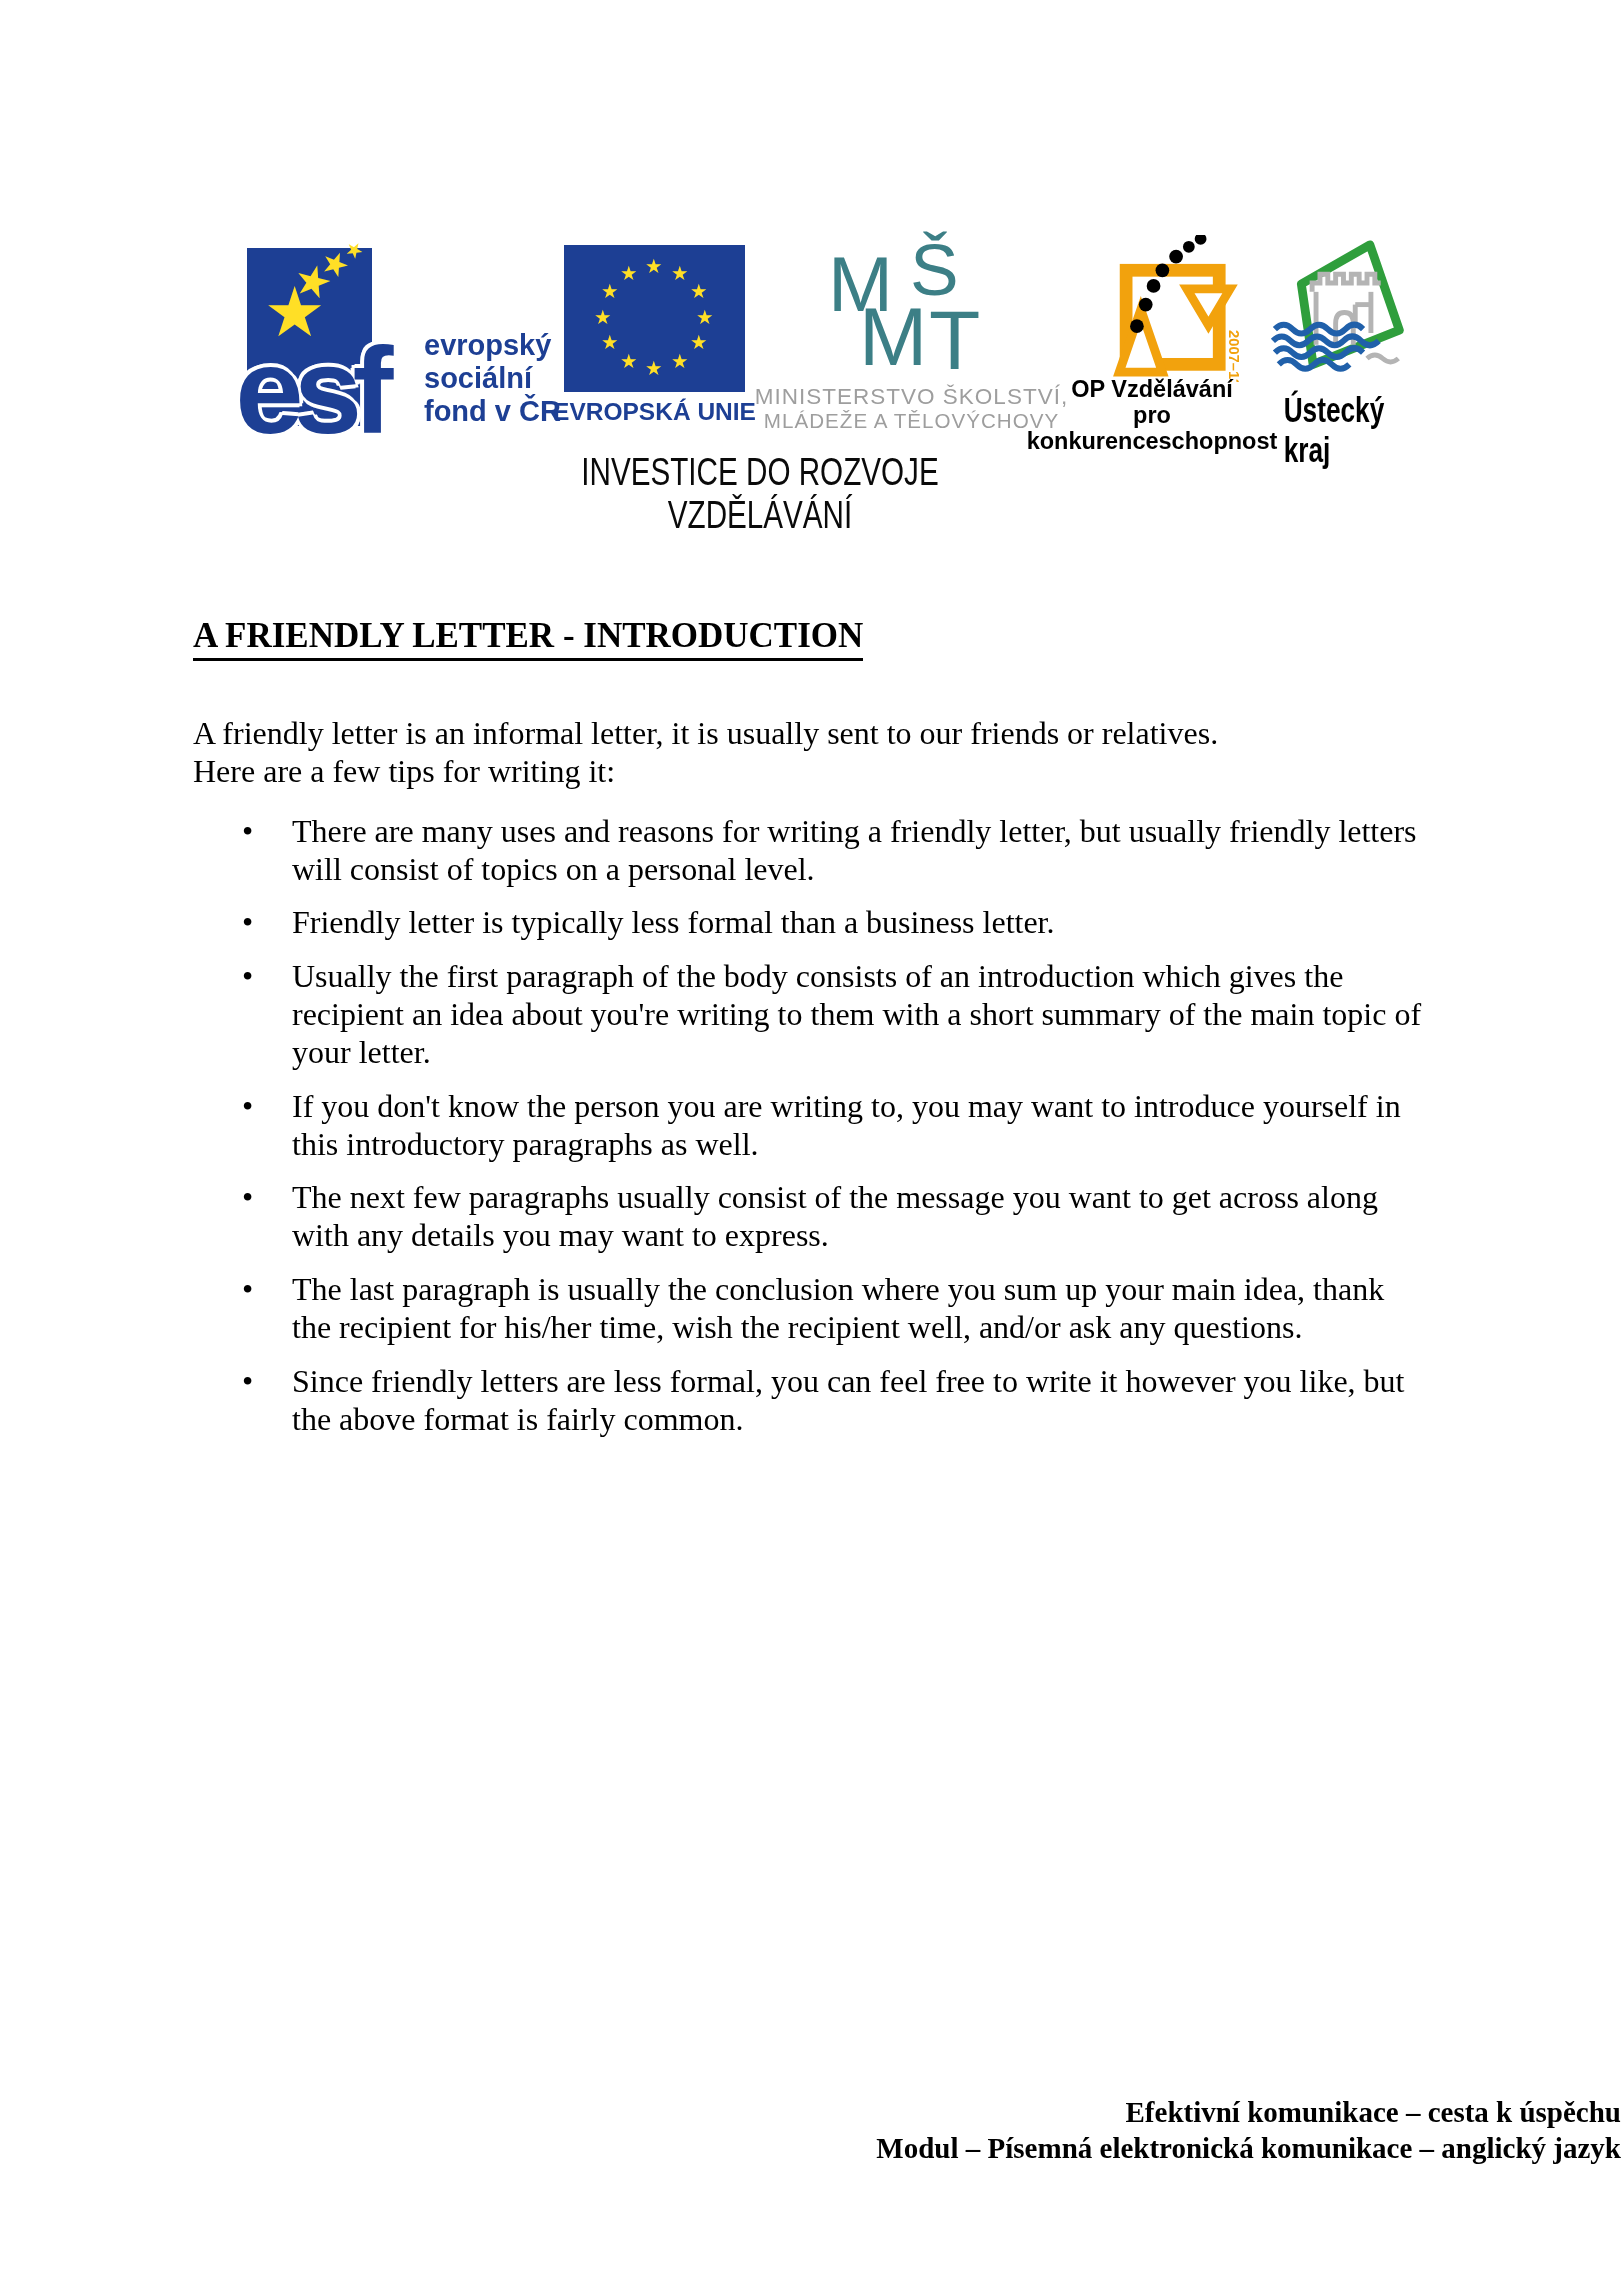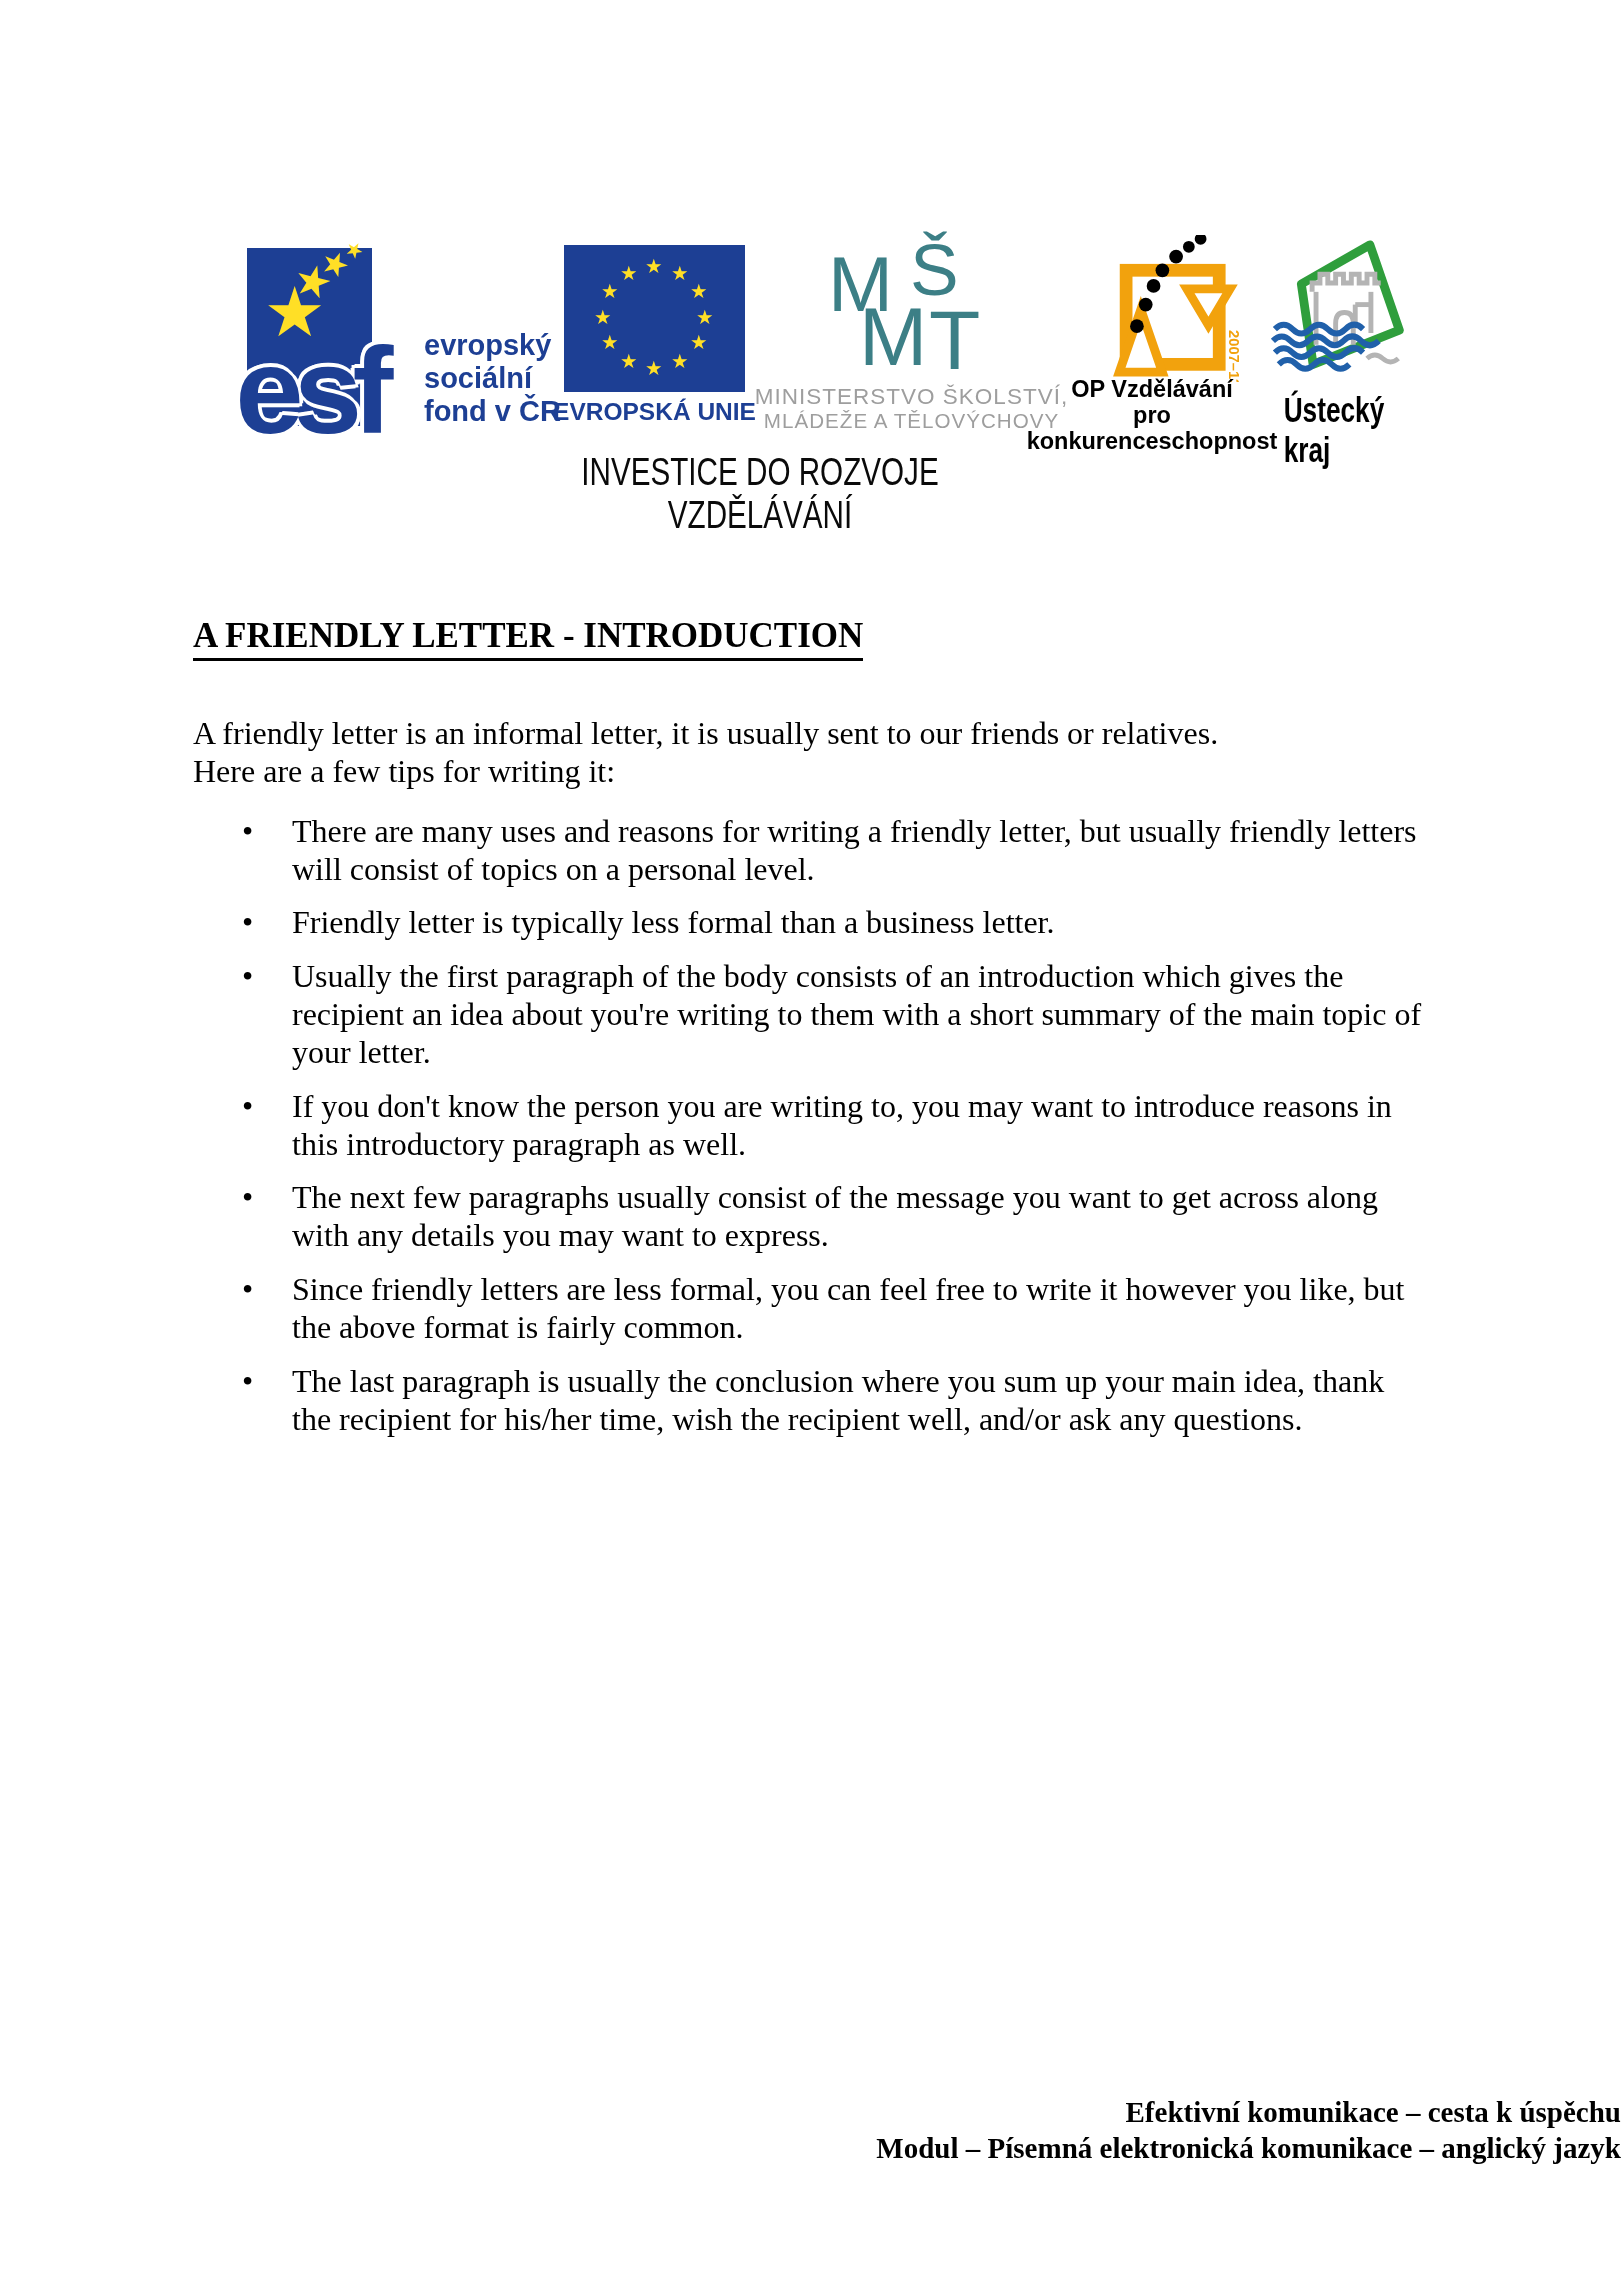--- a/index.html
+++ b/index.html
@@ -167,24 +167,24 @@
 
     <div class="intro">
       <p>A friendly letter is an informal letter, it is usually sent to our friends or relatives.</p>
       <p>Here are a few tips for writing it:</p>
     </div>
 
     <ul class="tips">
       <li>There are many uses and reasons for writing a friendly letter, but usually friendly letters will consist of topics on a personal level.</li>
       <li>Friendly letter is typically less formal than a business letter.</li>
       <li>Usually the first paragraph of the body consists of an introduction which gives the recipient an idea about you're writing to them with a short summary of the main topic of your letter.</li>
-      <li>If you don't know the person you are writing to, you may want to introduce reasons in this introductory paragraph as well.</li>
+      <li>If you don't know the person you are writing to, you may want to introduce yourself in this introductory paragraphs as well.</li>
       <li>The next few paragraphs usually consist of the message you want to get across along with any details you may want to express.</li>
+      <li>The last paragraph is usually the conclusion where you sum up your main idea, thank the recipient for his/her time, wish the recipient well, and/or ask any questions.</li>
       <li>Since friendly letters are less formal, you can feel free to write it however you like, but the above format is fairly common.</li>
-      <li>The last paragraph is usually the conclusion where you sum up your main idea, thank the recipient for his/her time, wish the recipient well, and/or ask any questions.</li>
     </ul>
   </div>
 
   <div class="footer">
     <p>Efektivní komunikace – cesta k úspěchu</p>
     <p>Modul – Písemná elektronická komunikace – anglický jazyk</p>
   </div>
 
 </div>
 

